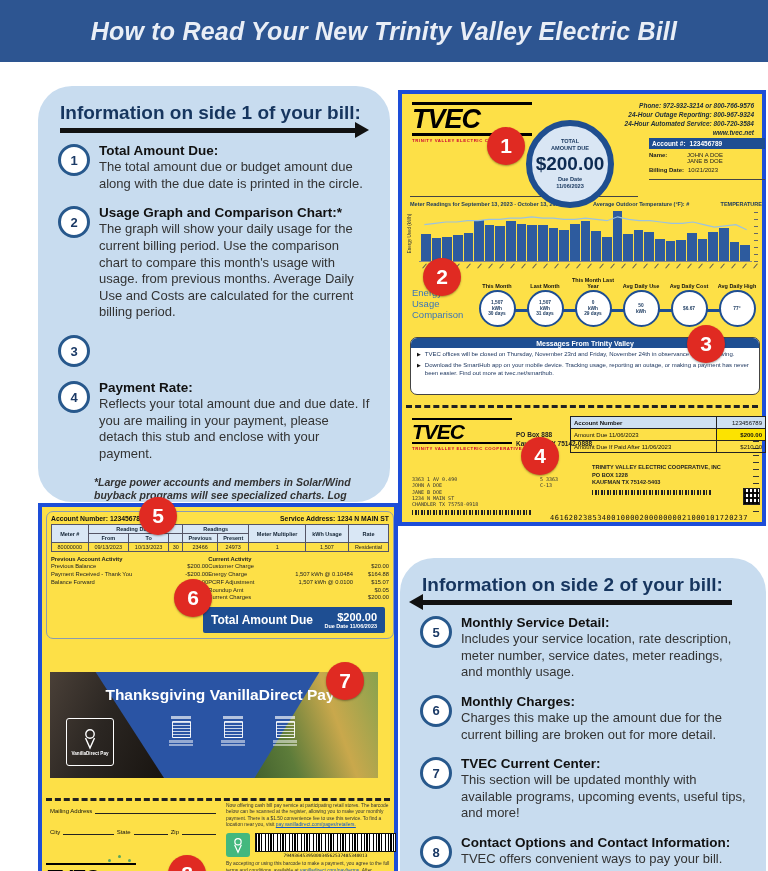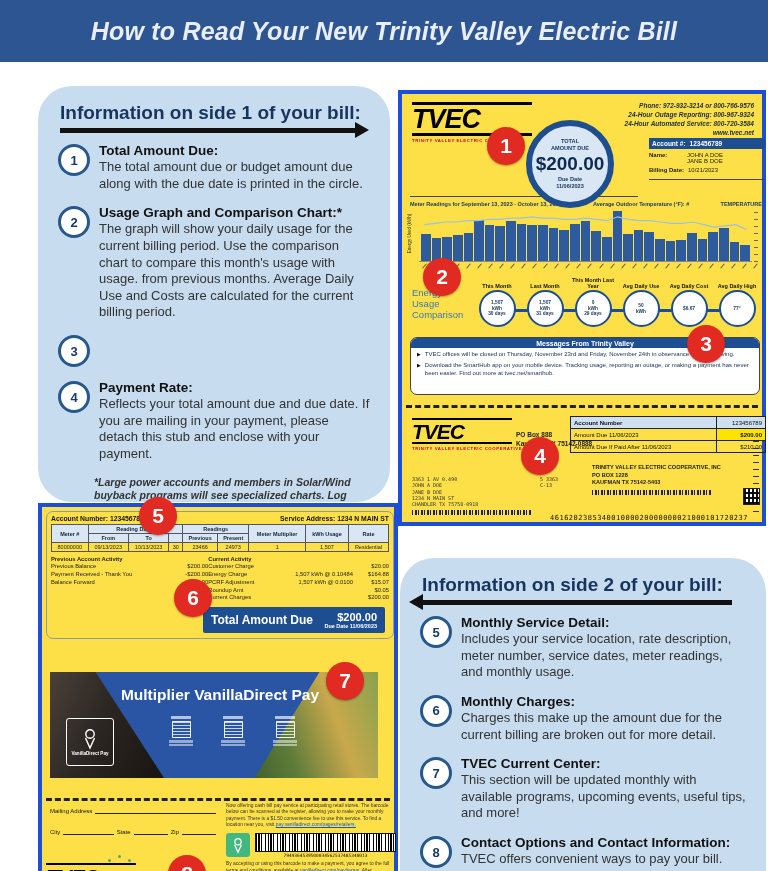--- a/index.html
+++ b/index.html
@@ -558,21 +558,21 @@
         <span class="tb-right">
           <div class="tb-amt">$200.00</div>
           <div class="tb-due">Due Date 11/06/2023</div>
         </span>
       </div>
     </div>
 
     <div class="vd-banner">
       <div class="vd-photo-left"></div>
       <div class="vd-photo-right"></div>
-      <div class="vd-title">Multiplier VanillaDirect Pay</div>
+      <div class="vd-title">Thanksgiving VanillaDirect Pay</div>
       <div class="vd-logo">
         <svg width="16" height="22" viewBox="0 0 16 22">
           <circle cx="8" cy="6" r="4.2" fill="none" stroke="#fff" stroke-width="1.4"></circle>
           <path d="M3.5 10 L8 20 L12.5 10" fill="none" stroke="#fff" stroke-width="1.4"></path>
         </svg>
         <div class="vd-logo-text">VanillaDirect Pay</div>
       </div>
       <div class="vd-steps">
         <div class="vd-step">
             <div class="vd-cap"></div>

